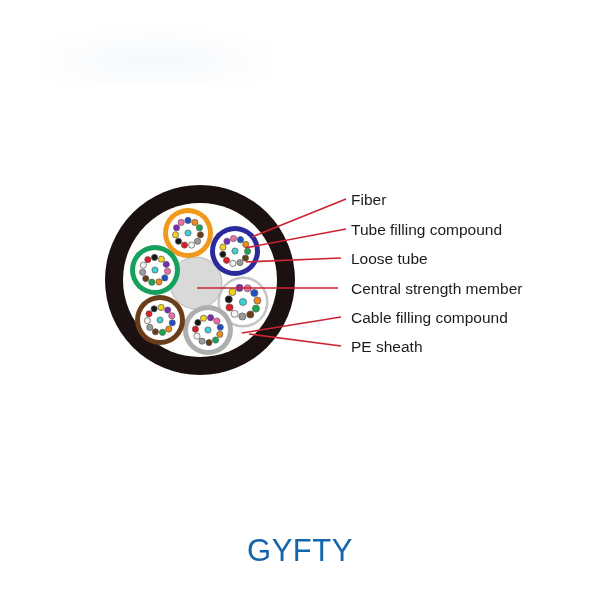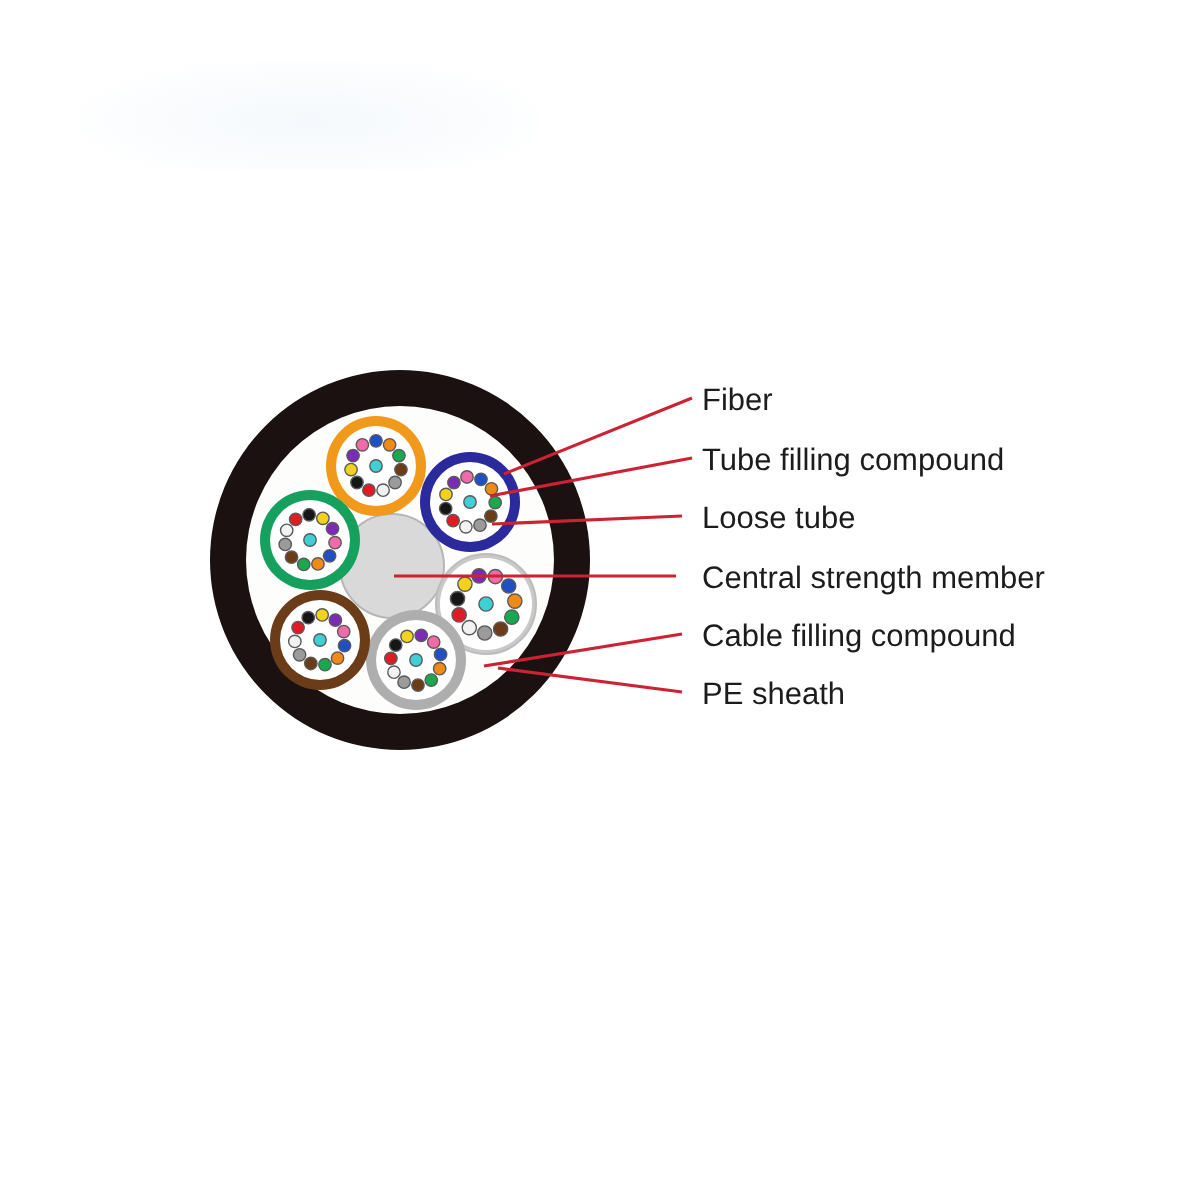--- a/index.html
+++ b/index.html
@@ -166,14 +166,15 @@
       <line x1="341" y1="258" x2="246" y2="262" stroke="#cc2233" stroke-width="1.6"></line>
       <text x="351" y="264" class="lbl">Loose tube</text>
       <line x1="338" y1="288" x2="197" y2="288" stroke="#cc2233" stroke-width="1.6"></line>
       <text x="351" y="294" class="lbl">Central strength member</text>
       <line x1="341" y1="317" x2="242" y2="333" stroke="#cc2233" stroke-width="1.6"></line>
       <text x="351" y="323" class="lbl">Cable filling compound</text>
       <line x1="341" y1="346" x2="249" y2="334" stroke="#cc2233" stroke-width="1.6"></line>
       <text x="351" y="352" class="lbl">PE sheath</text>
     </svg>
 
+  <div class="title">GYFTY</div>
 
 </div>
 
 </body></html>

